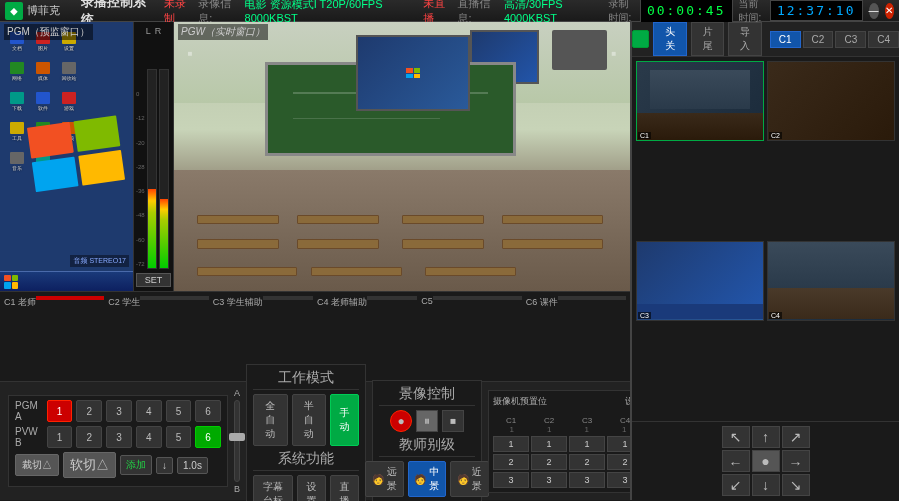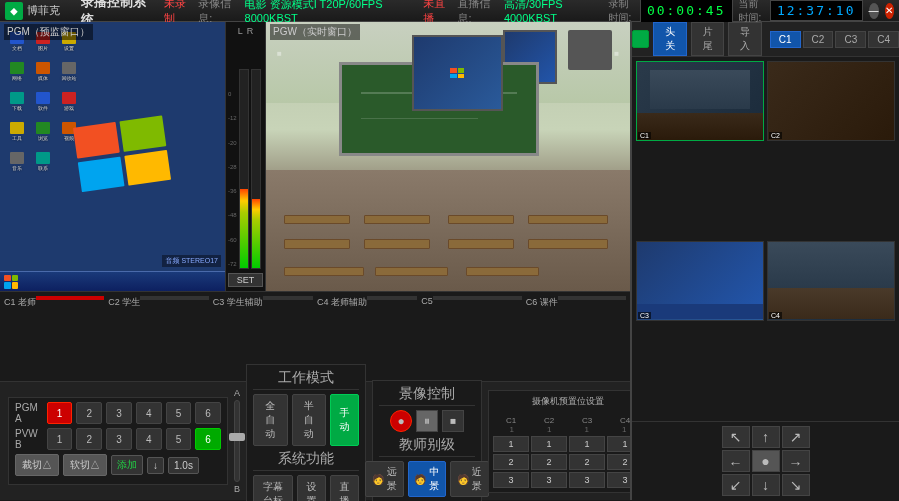--- a/index.html
+++ b/index.html
@@ -219,23 +219,24 @@
       font-size: 9px;
       background: #333;
       border: 1px solid #555;
       color: #ccc;
       padding: 1px 4px;
       cursor: pointer;
       width: 100%;
     }
 
     #pgw-panel {
-      width: 364px;
+      width: 456px;
       background: #4d7c0f;
       position: relative;
+      font-style: italic;
     }
     #pgw-label {
       position: absolute;
       top: 2px; left: 4px;
       font-size: 10px; color: #ccc;
       z-index: 10;
       background: rgba(0,0,0,0.5);
       padding: 1px 3px;
     }
     #pgw-video {
@@ -403,21 +404,21 @@
       color: #ccc;
       font-size: 10px;
       padding: 3px 6px;
       cursor: pointer;
       border-radius: 2px;
     }
     #soft-cut-btn {
       background: #555;
       border: 1px solid #666;
       color: #ccc;
-      font-size: 10px;
+      font-size: 13px;
       padding: 3px 6px;
       cursor: pointer;
       border-radius: 2px;
     }
     #add-btn {
       background: #333;
       border: 1px solid #555;
       color: #22cc44;
       font-size: 10px;
       padding: 2px 5px;
@@ -520,21 +521,21 @@
 
     
     #cam-panel {
       background: #1a1a1a;
       border: 1px solid #333;
       padding: 4px;
       min-width: 160px;
     }
     #cam-panel-title {
       display: flex;
-      justify-content: center;
+      justify-content: space-between;
       margin-bottom: 8px;
     }
     .cam-grid {
       display: grid;
       grid-template-columns: repeat(4, 1fr);
       gap: 2px;
     }
     .cam-grid-header {
       font-size: 8px;
       color: #888;

